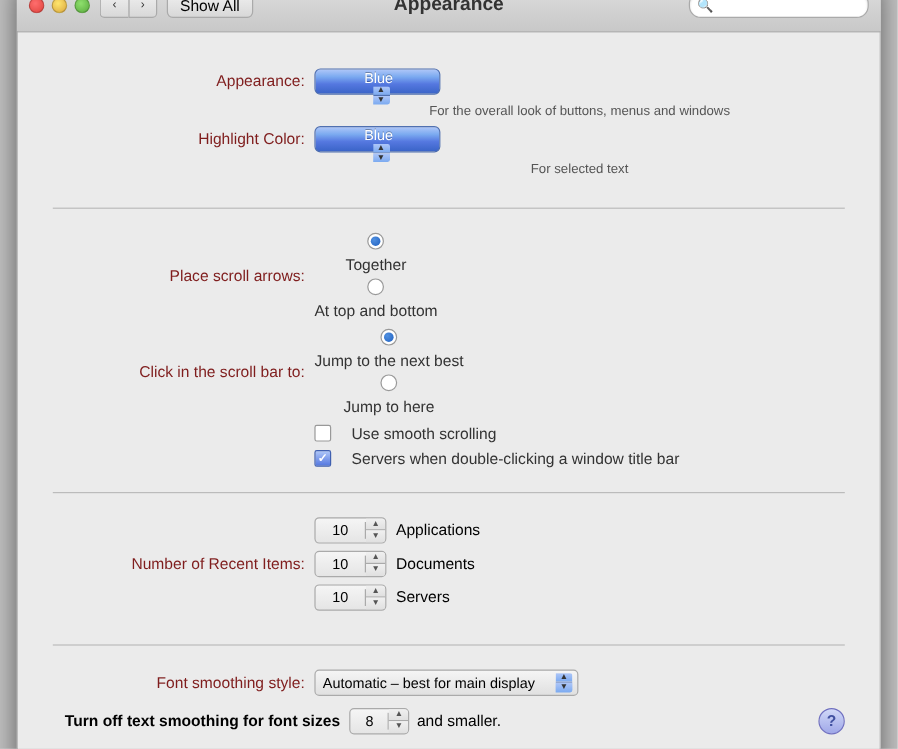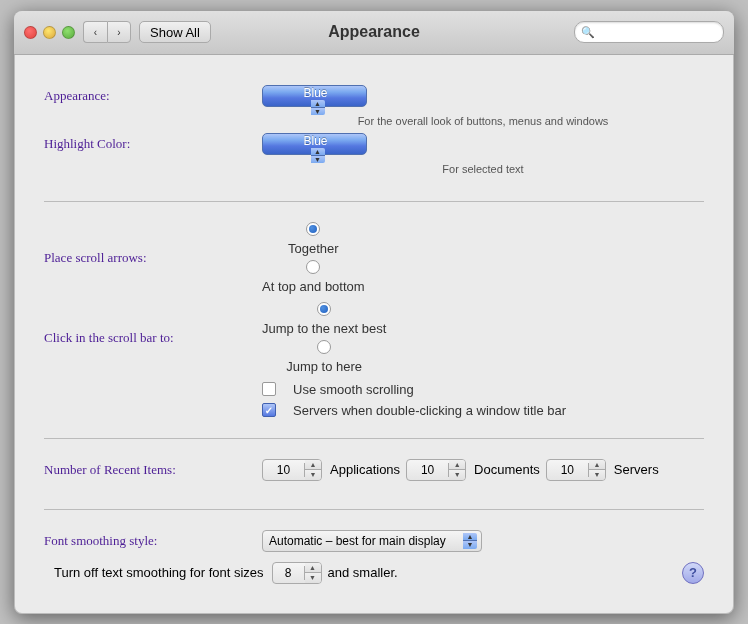--- a/index.html
+++ b/index.html
@@ -129,25 +129,24 @@
       margin: 10px 30px;
     }
 
     .field-row {
       display: flex;
       align-items: center;
       margin-bottom: 8px;
     }
 
     .field-label {
-      text-align: left;
-      color: #4c1d95;
+      text-align: right;
+      color: #7f1d1d;
       min-width: 210px;
       margin-right: 8px;
-      font-family: Liberation Serif, serif;
     }
 
     .field-hint {
       text-align: center;
       color: #555;
       font-size: 11px;
       margin-top: 2px;
       margin-bottom: 6px;
       padding-left: 218px;
     }
@@ -437,21 +436,21 @@
           <span>Servers when double-clicking a window title bar</span>
         </div>
       </div>
     </div>
 
     <hr class="section-divider">
 
     <div class="section">
       <div class="field-row">
         <div class="field-label">Number of Recent Items:</div>
-        <div style="display:flex; flex-direction:row; gap:6px;">
+        <div style="display:flex; flex-direction:column; gap:6px;">
 
           <div style="display:flex; align-items:center; gap:8px;">
             <div class="stepper-select">
               <div class="val">10</div>
               <div class="stepper-arrows">
                 <div class="stepper-arrow">▲</div>
                 <div class="stepper-arrow">▼</div>
               </div>
             </div>
             <span>Applications</span>
@@ -490,21 +489,21 @@
         <div class="font-smooth-select">
           <span>Automatic – best for main display</span>
           <div class="stepper-icon">
             <div class="arr">▲</div>
             <div class="arr">▼</div>
           </div>
         </div>
       </div>
 
       <div style="display:flex; align-items:center; margin-top:10px; padding-left:10px;">
-        <div style="min-width:205px; text-align:right; margin-right:8px;">Turn off text smoothing for font sizes</div>
+        <div style="min-width:205px; text-align:right; margin-right:8px;font-weight:bold;">Turn off text smoothing for font sizes</div>
         <div class="stepper-select" style="min-width:50px;">
           <div class="val">8</div>
           <div class="stepper-arrows">
             <div class="stepper-arrow">▲</div>
             <div class="stepper-arrow">▼</div>
           </div>
         </div>
         <span style="margin-left:6px;">and smaller.</span>
         <div style="margin-left:auto; margin-right:0;">
           <div class="help-btn">?</div>

